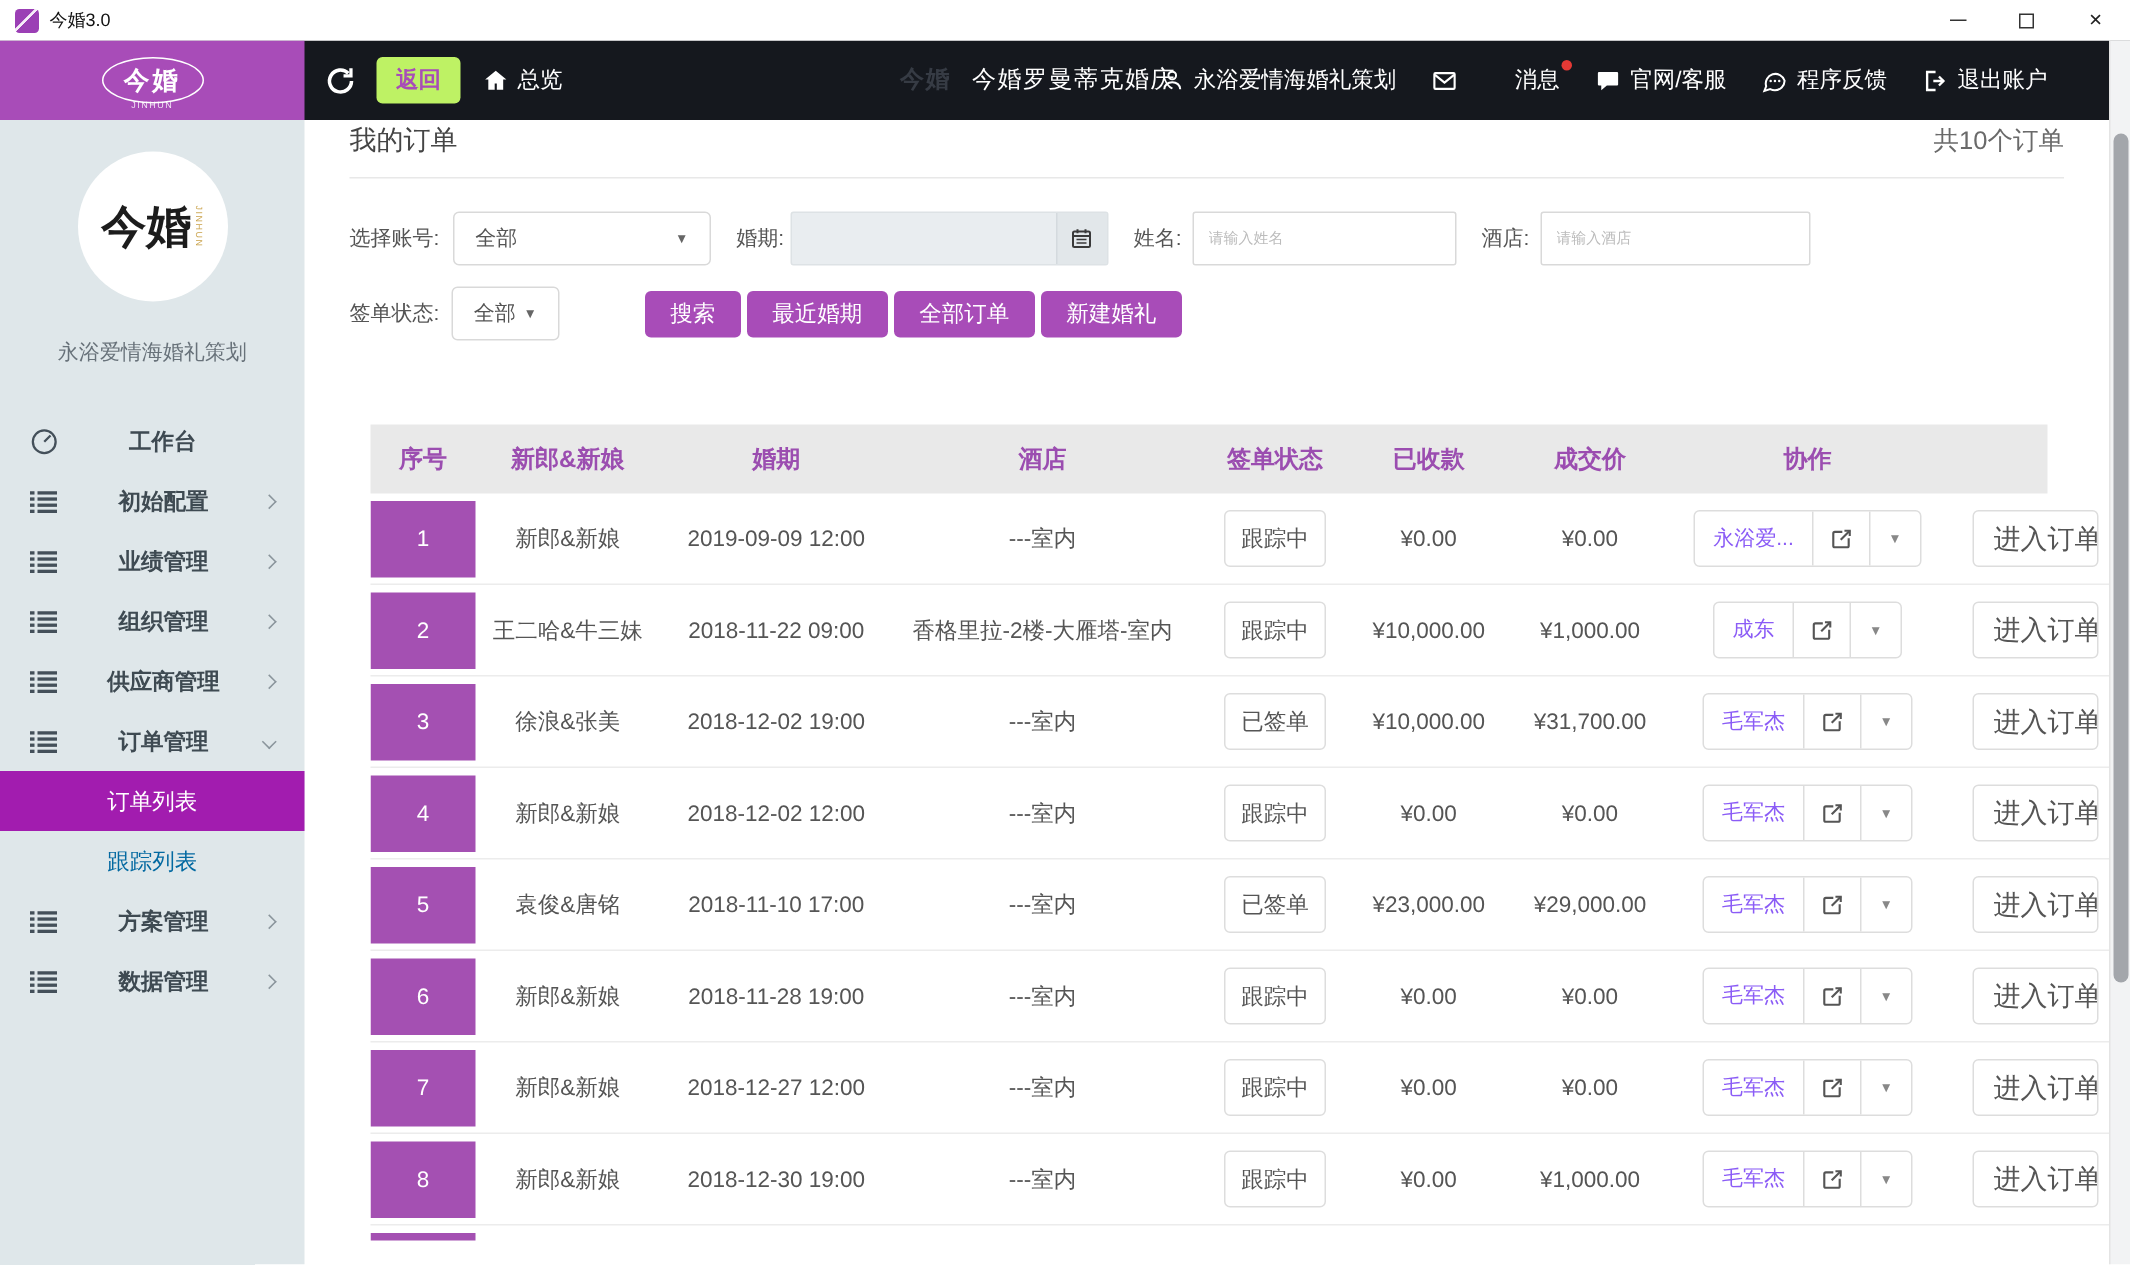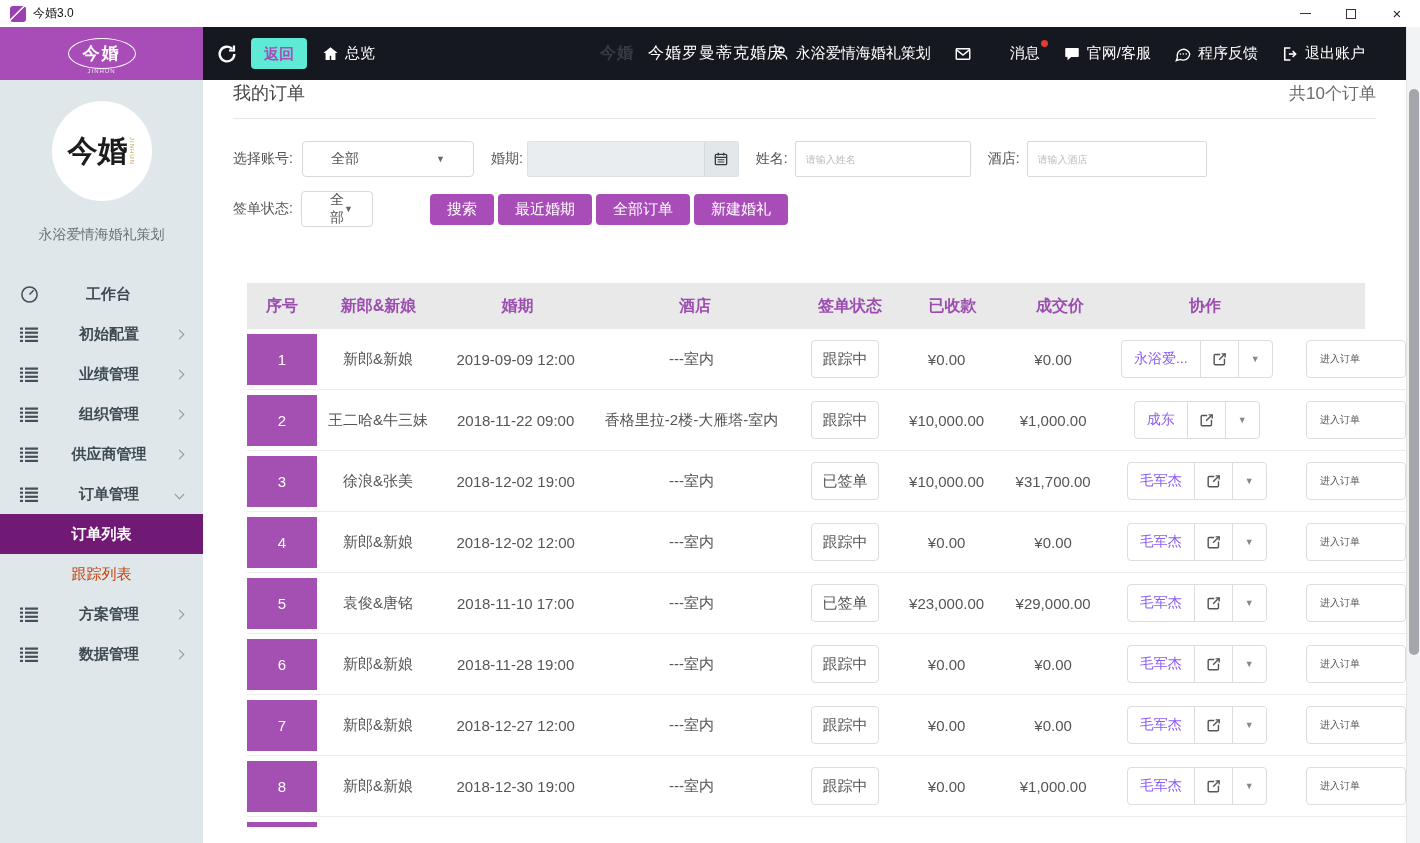--- a/index.html
+++ b/index.html
@@ -18,21 +18,21 @@
   .close-glyph{font-size:15px;line-height:1;color:#222;}
 
   
   .nav{position:absolute;top:27px;left:0;width:1420px;height:53px;background:#15181e;display:flex;z-index:2;}
   .nav-brand{width:203px;height:53px;background:#a84cb8;display:flex;align-items:center;justify-content:center;}
   .brand-ring{border:1.5px solid #fff;border-radius:50%;padding:3px 14px;position:relative;}
   .brand-ring .bname{color:#fff;font-size:17px;font-weight:700;letter-spacing:2px;}
   .brand-ring .bsub{position:absolute;left:50%;bottom:-6px;transform:translateX(-50%);font-size:6px;color:#fff;opacity:.85;letter-spacing:1px;white-space:nowrap;}
   .nav-main{flex:1;position:relative;display:flex;align-items:center;color:#fff;}
   .nav-refresh{margin-left:13px;display:flex;align-items:center;}
-  .back-btn{margin-left:13px;background:#5eead4;color:#a84cb8;font-size:15px;font-weight:700;border-radius:4px;padding:8px 13px;line-height:1;}
+  .back-btn{margin-left:13px;background:#bef264;color:#a84cb8;font-size:15px;font-weight:700;border-radius:4px;padding:8px 13px;line-height:1;}
   .nav-item{display:flex;align-items:center;gap:6px;font-size:15px;white-space:nowrap;}
   .nav-overview{margin-left:15px;}
   .nav-center{position:absolute;left:397px;top:0;height:53px;display:flex;align-items:center;gap:14px;}
   .watermark{color:#363b44;font-size:16px;font-weight:700;letter-spacing:1px;}
   .center-title{color:#fff;font-size:16px;letter-spacing:1px;}
   .nav-right{position:absolute;right:55px;top:0;height:53px;display:flex;align-items:center;gap:23px;}
   .msg-wrap{position:relative;margin-left:32px;}
   .red-dot{position:absolute;top:-4px;right:-8px;width:7px;height:7px;border-radius:50%;background:#e53935;}
 
   
@@ -41,35 +41,35 @@
   .side-logo .lg1{font-size:30px;font-weight:700;color:#1c1c1c;}
   .side-logo .lgmid{writing-mode:vertical-rl;font-size:6px;color:#c9a24a;letter-spacing:1px;margin:0 1px;}
   .side-account{margin-top:25px;text-align:center;font-size:14px;color:#68727a;}
   .side-menu{margin-top:30px;}
   .side-item{height:40px;display:flex;align-items:center;padding:0 20px;font-size:15px;font-weight:700;color:#3e4a52;cursor:default;}
   .s-icon{width:22px;display:flex;align-items:center;}
   .s-label{flex:1;text-align:center;}
   .chev{width:7px;height:7px;border-right:1.6px solid #8a959c;border-bottom:1.6px solid #8a959c;transform:rotate(-45deg);}
   .chev.down{transform:rotate(45deg);}
   .chev-space{width:8px;}
-  .side-sub{height:40px;display:flex;align-items:center;justify-content:center;font-size:15px;color:#c2410c;}
-  .side-sub.active{background:#701a75;color:#fff;font-weight:bold;}
+  .side-sub{height:40px;display:flex;align-items:center;justify-content:center;font-size:15px;color:#0369a1;}
+  .side-sub.active{background:#a21caf;color:#fff;}
 
   
   .main{position:absolute;top:64px;left:203px;width:1203px;height:763px;background:#fff;overflow:hidden;}
   .page-head{display:flex;align-items:center;padding:17px 30px 13px 30px;}
   .page-title{font-size:18px;color:#454545;}
   .order-count{margin-left:auto;font-size:17px;color:#6a6a6a;}
   .head-divider{height:1px;background:#e8e8e8;margin:0 30px;}
 
   .filters{padding:22px 30px 0 30px;font-size:14px;color:#555;}
   .f-row{display:flex;align-items:center;}
   .f-row2{margin-top:14px;}
   .f-label{white-space:nowrap;}
-  .selectbox{height:36px;border:1px solid #d9d9d9;border-radius:4px;background:#fff;display:flex;align-items:center;padding:0 28px;margin-left:9px;color:#555;}
+  .selectbox{height:36px;border:1px solid #d9d9d9;border-radius:4px;background:#fff;display:flex;align-items:center;padding:0 14px;margin-left:9px;color:#555;}
   .sel-account{width:172px;}
   .sel-status{width:72px;margin-left:8px;}
   .sel-caret{margin-left:auto;font-size:9px;color:#666;}
   .datefield{height:36px;width:212px;margin-left:4px;background:#e9edf0;border:1px solid #dde2e5;border-radius:2px;display:flex;overflow:hidden;}
   .datefield .dval{flex:1;}
   .cal-btn{width:34px;display:flex;align-items:center;justify-content:center;background:#e2e7ea;border-left:1px solid #d4dade;}
   .ml16{margin-left:17px;} .ml6{margin-left:7px;}
   .textinput{height:36px;width:176px;border:1px solid #d9d9d9;border-radius:2px;padding:0 10px;font-size:10px;color:#555;outline:none;font-family:"Liberation Sans",sans-serif;}
   .textinput::placeholder{color:#bcbcbc;}
   .btn-group{display:flex;gap:4px;margin-left:57px;border-radius:15px;}
@@ -84,21 +84,21 @@
   .t-rows{width:1159px;}
   .t-row{height:61px;display:flex;align-items:center;border-bottom:1px solid #ececec;font-size:15px;color:#555;overflow:hidden;}
   .no-wrap{width:70px;display:flex;justify-content:center;}
   .no-block{width:70px;height:51px;background:#a450b2;color:#fff;display:flex;align-items:center;justify-content:center;font-size:15px;}
   .badge{width:68px;height:38px;border:1px solid #ddd;border-radius:4px;background:#fff;margin:0 auto;display:flex;align-items:center;justify-content:center;font-size:15px;color:#555;}
   .cgroup{display:inline-flex;height:38px;border:1px solid #ddd;border-radius:4px;background:#fff;align-items:stretch;margin:0 auto;}
   .cgroup-wrap{width:170px;display:flex;justify-content:center;}
   .cname{display:flex;align-items:center;padding:0 12px;font-size:14px;color:#8b5cf6;white-space:nowrap;}
   .cshare{width:38px;border-left:1px solid #ddd;display:flex;align-items:center;justify-content:center;}
   .ccaret{width:34px;border-left:1px solid #ddd;display:flex;align-items:center;justify-content:center;font-size:9px;color:#888;}
-  .enter-btn{flex:none;width:100px;height:38px;margin-left:25px;border:1px solid #ddd;border-radius:4px;background:#fff;display:flex;align-items:center;padding-left:13px;font-size:10px;color:#555;white-space:nowrap;overflow:hidden;}
+  .enter-btn{flex:none;width:84px;height:38px;margin-left:25px;border:1px solid #ddd;border-radius:4px;background:#fff;display:flex;align-items:center;padding-left:13px;font-size:18px;color:#555;white-space:nowrap;overflow:hidden;}
 
   
   .vscroll{position:absolute;top:27px;right:0;width:14px;height:816px;background:#f2f3f4;border-left:1px solid #e4e4e4;z-index:9;}
   .vthumb{position:absolute;top:62px;left:2px;width:10px;height:566px;border-radius:6px;background:#a3a6ab;}
 </style>
 </head>
 <body>
 
 <div class="titlebar">
   <span class="app-icon"></span>

